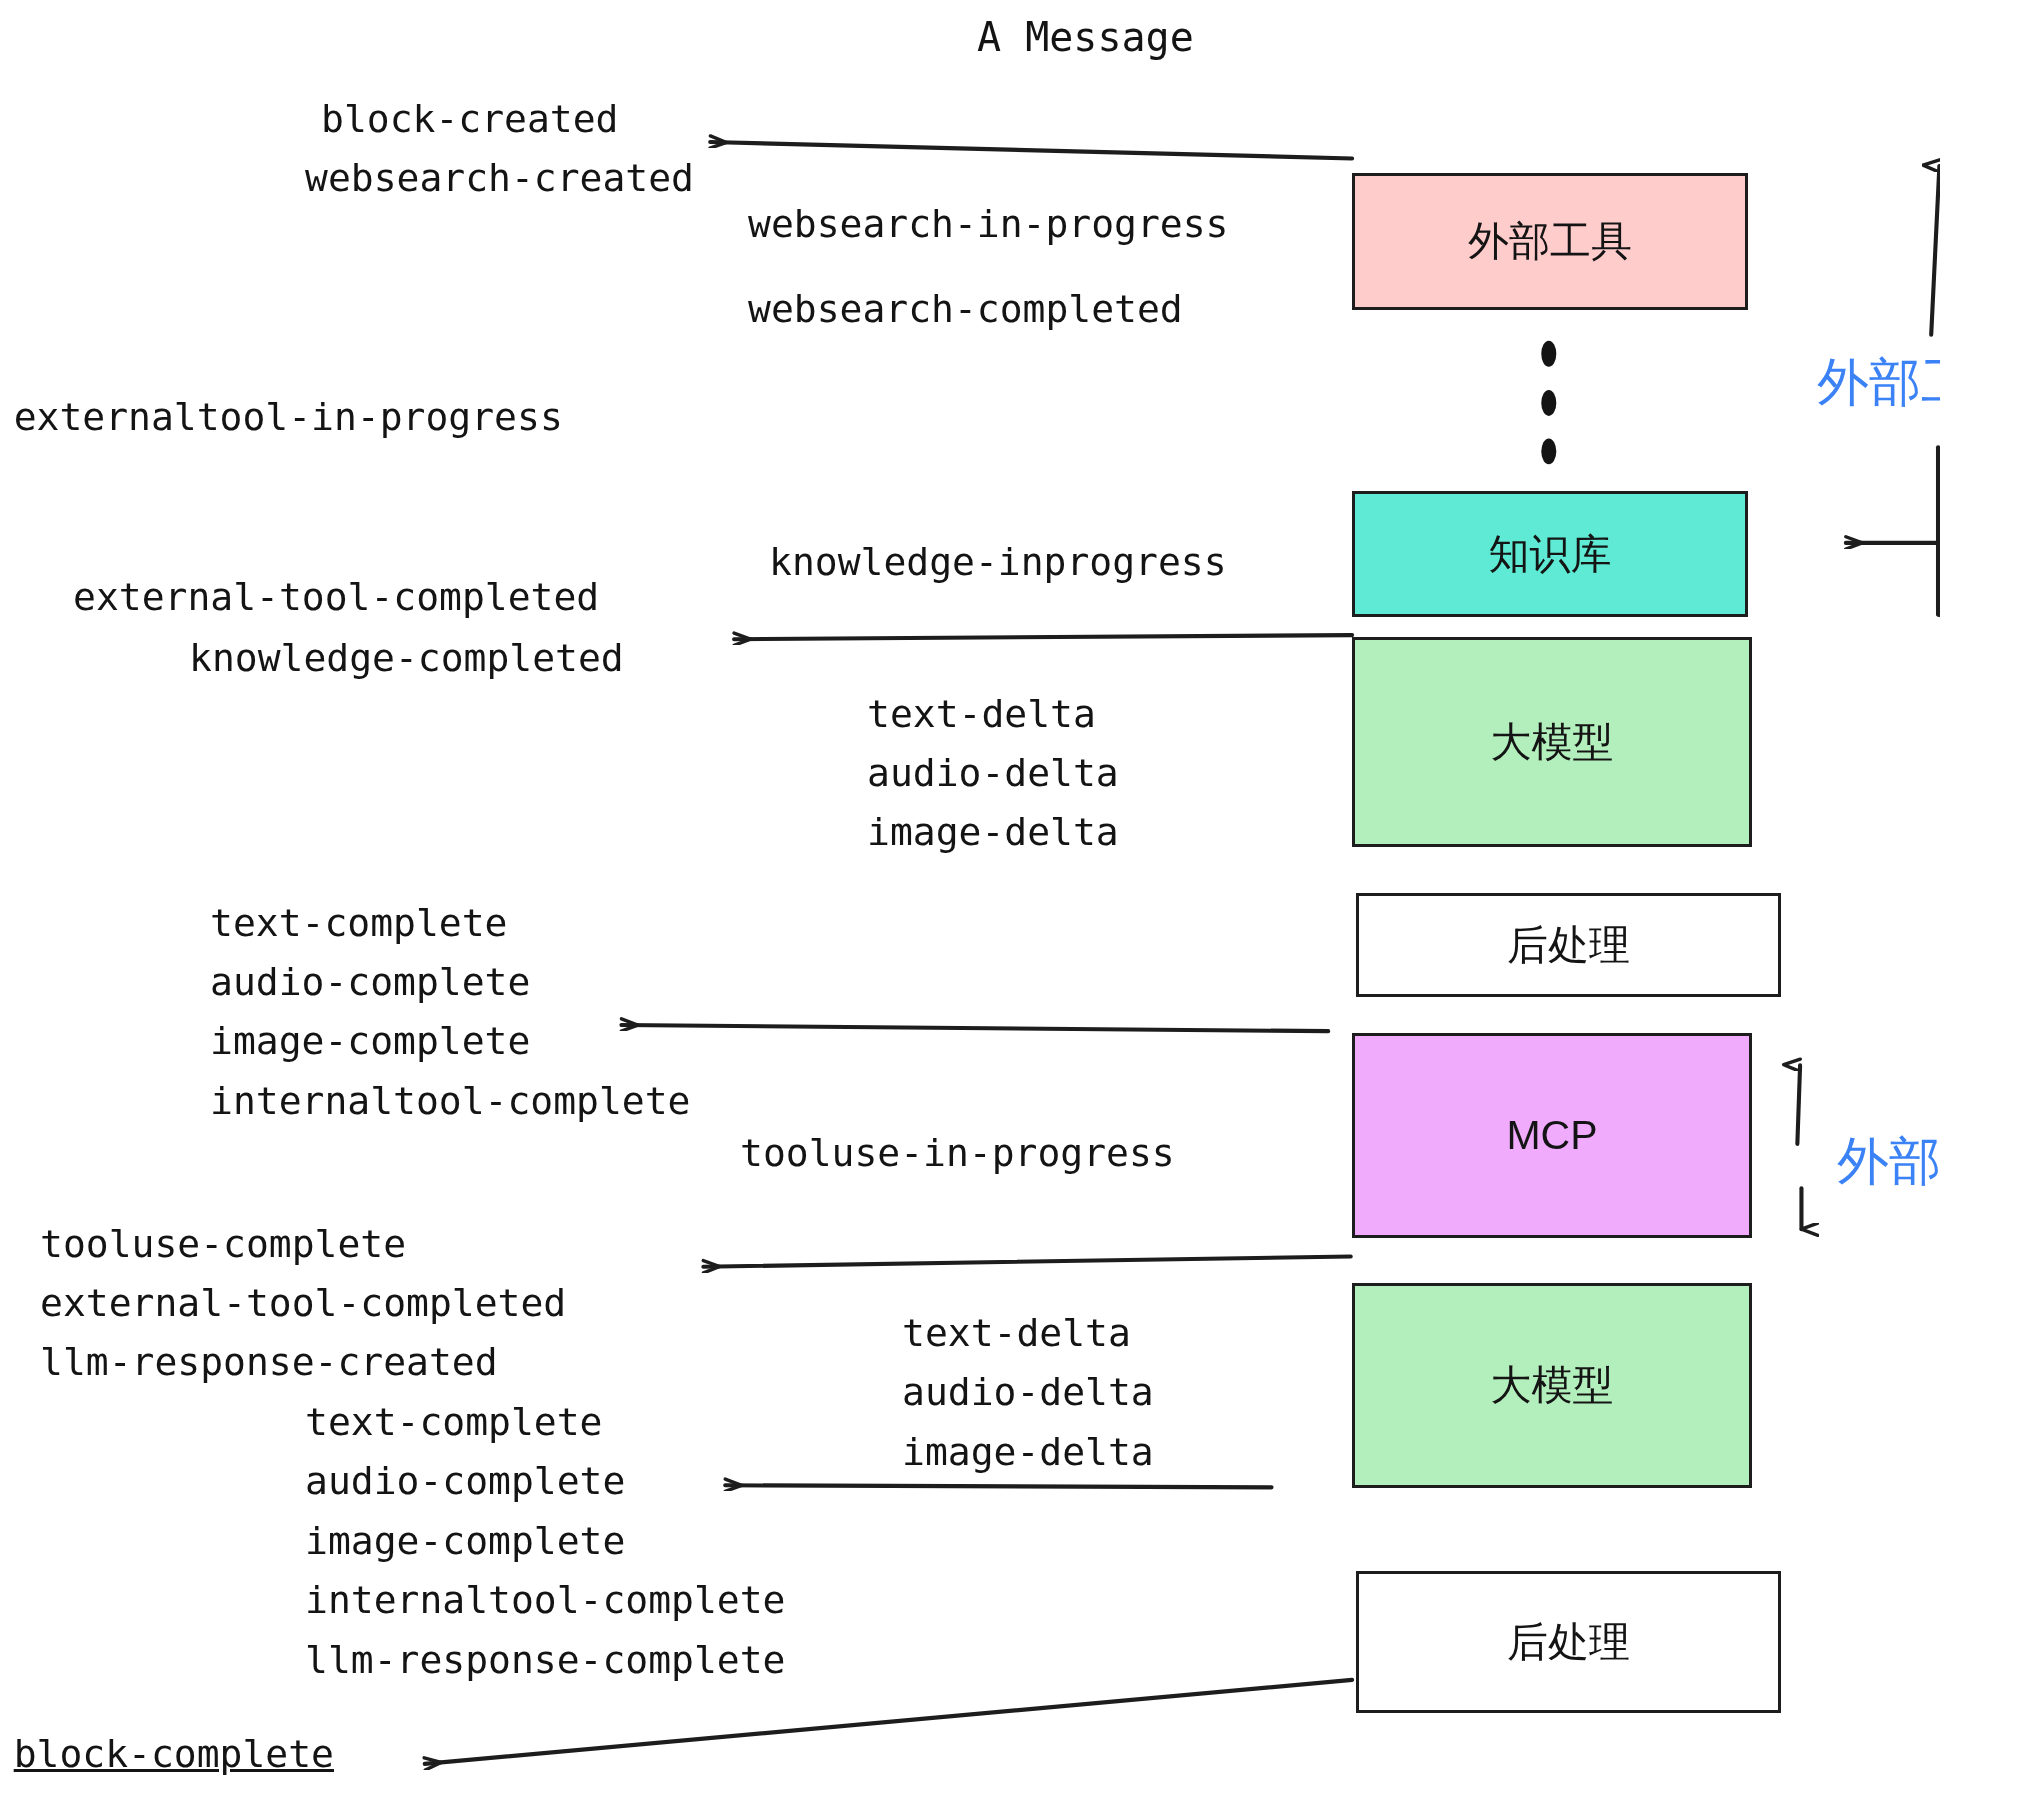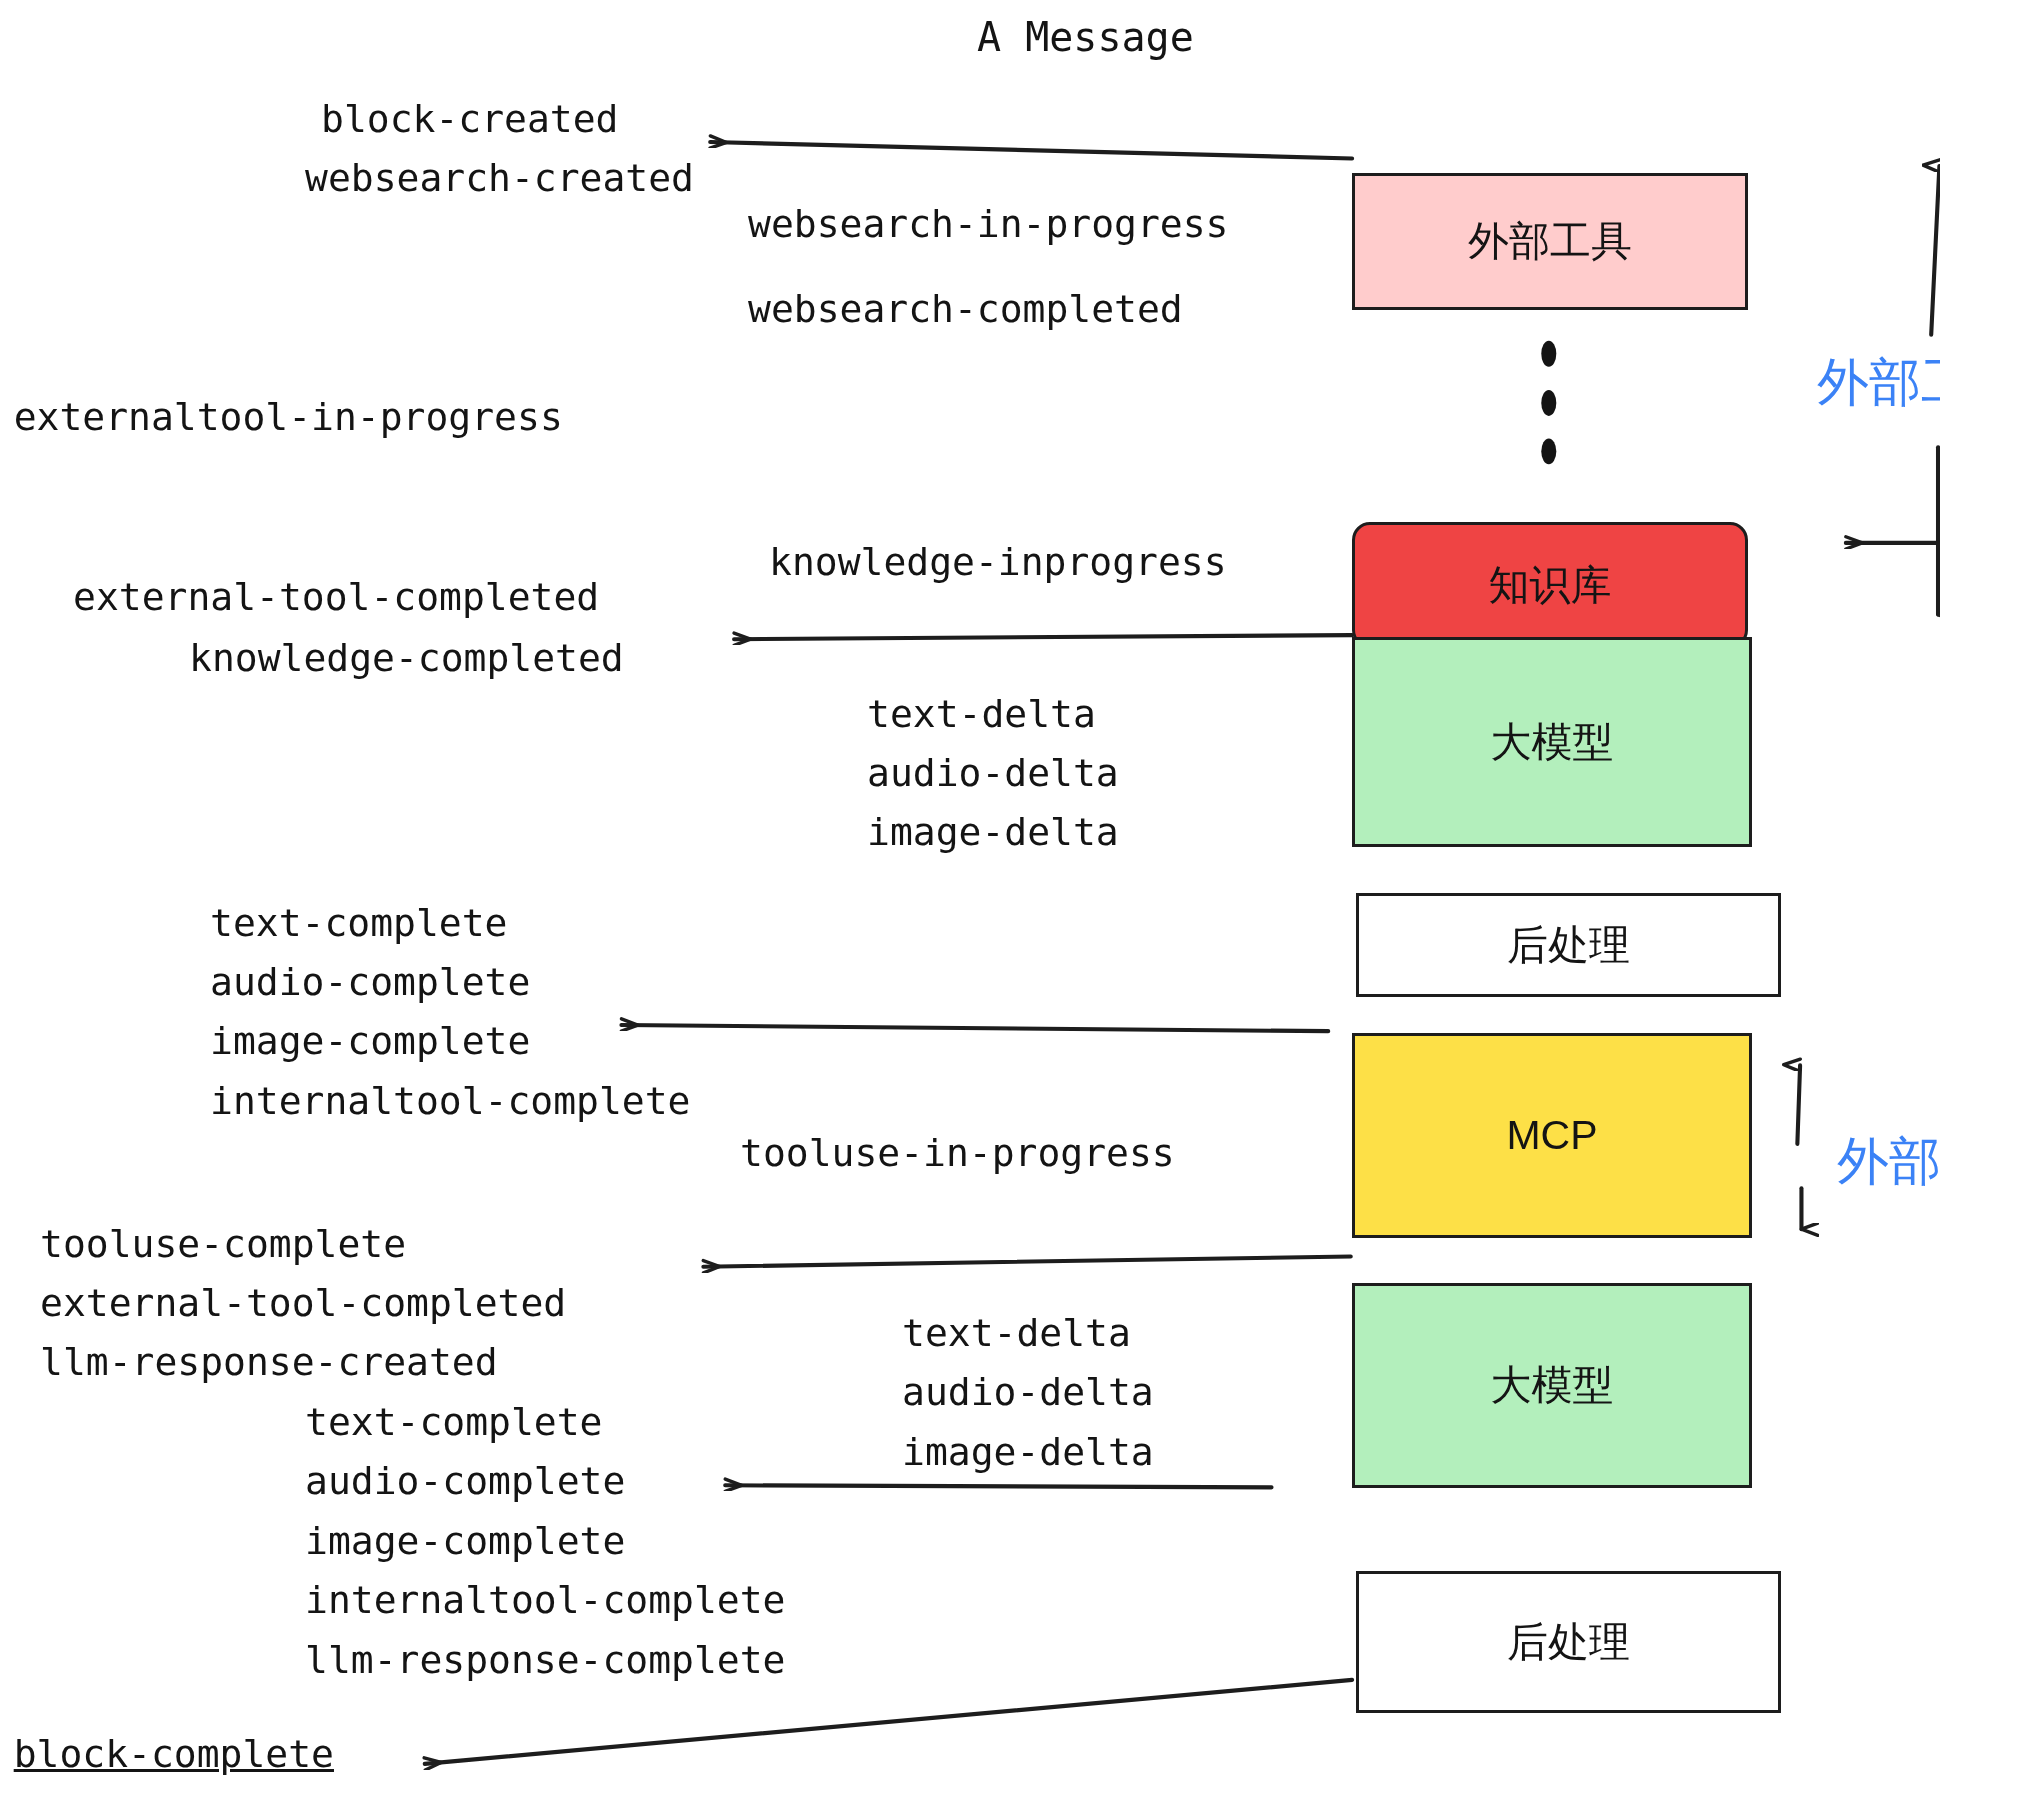--- a/index.html
+++ b/index.html
@@ -184,33 +184,33 @@
   <div class="evt" style="left:305px; top:1581px;">internaltool-complete</div>
 
   <div class="evt" style="left:305px; top:1641px;">llm-response-complete</div>
 
   <div class="evt" style="left:13.7px; top:1735px;text-decoration:underline;">block-complete</div>
 
   <div class="boxlabel" style="left:1352px; top:173px; width:396px; height:137px; background:#FFCCCC;">
     <span>外部工具</span>
   </div>
 
-  <div class="boxlabel" style="left:1352px; top:522px; width:396px; height:126px; background:#ef4444;border-radius:18px;">
+  <div class="boxlabel" style="left:1352px; top:491px; width:396px; height:126px; background:#5eead4;">
     <span>知识库</span>
   </div>
 
   <div class="boxlabel" style="left:1352px; top:637px; width:400px; height:210px; background:#B3EFBC;">
     <span>大模型</span>
   </div>
 
   <div class="boxlabel" style="left:1356px; top:893px; width:425px; height:104px; background:#FFFFFF;">
     <span>后处理</span>
   </div>
 
-  <div class="boxlabel" style="left:1352px; top:1033px; width:400px; height:205px; background:#fde047;">
+  <div class="boxlabel" style="left:1352px; top:1033px; width:400px; height:205px; background:#f0abfc;">
     <span style="font-family:'Liberation Sans', sans-serif;">MCP</span>
   </div>
 
   <div class="boxlabel" style="left:1352px; top:1283px; width:400px; height:205px; background:#B3EFBC;">
     <span>大模型</span>
   </div>
 
   <div class="boxlabel" style="left:1356px; top:1571px; width:425px; height:142px; background:#FFFFFF;">
     <span>后处理</span>
   </div>

